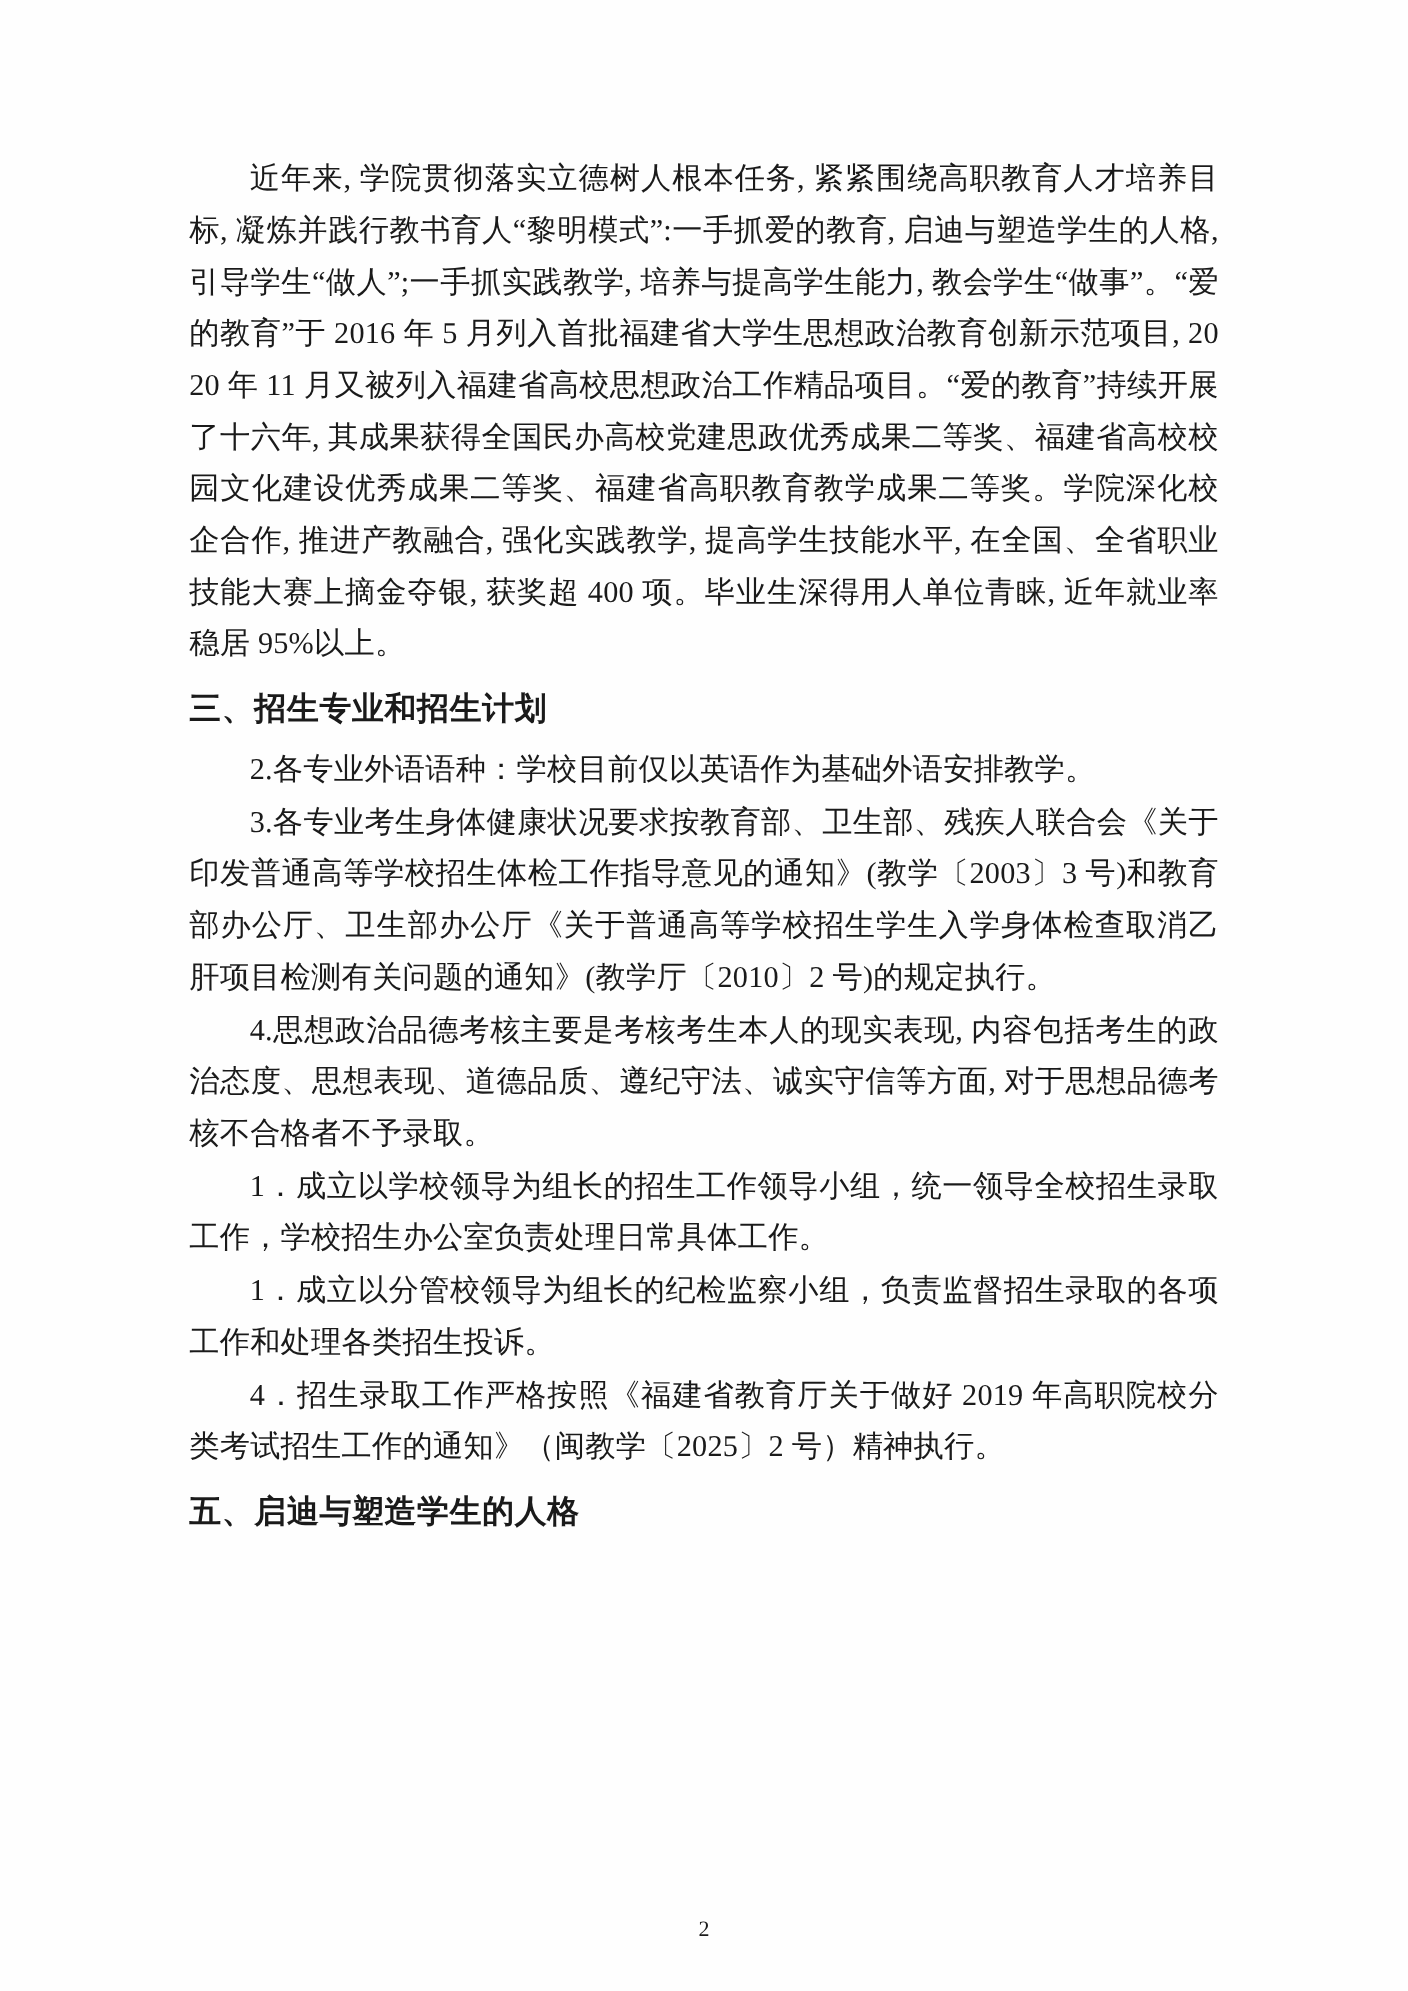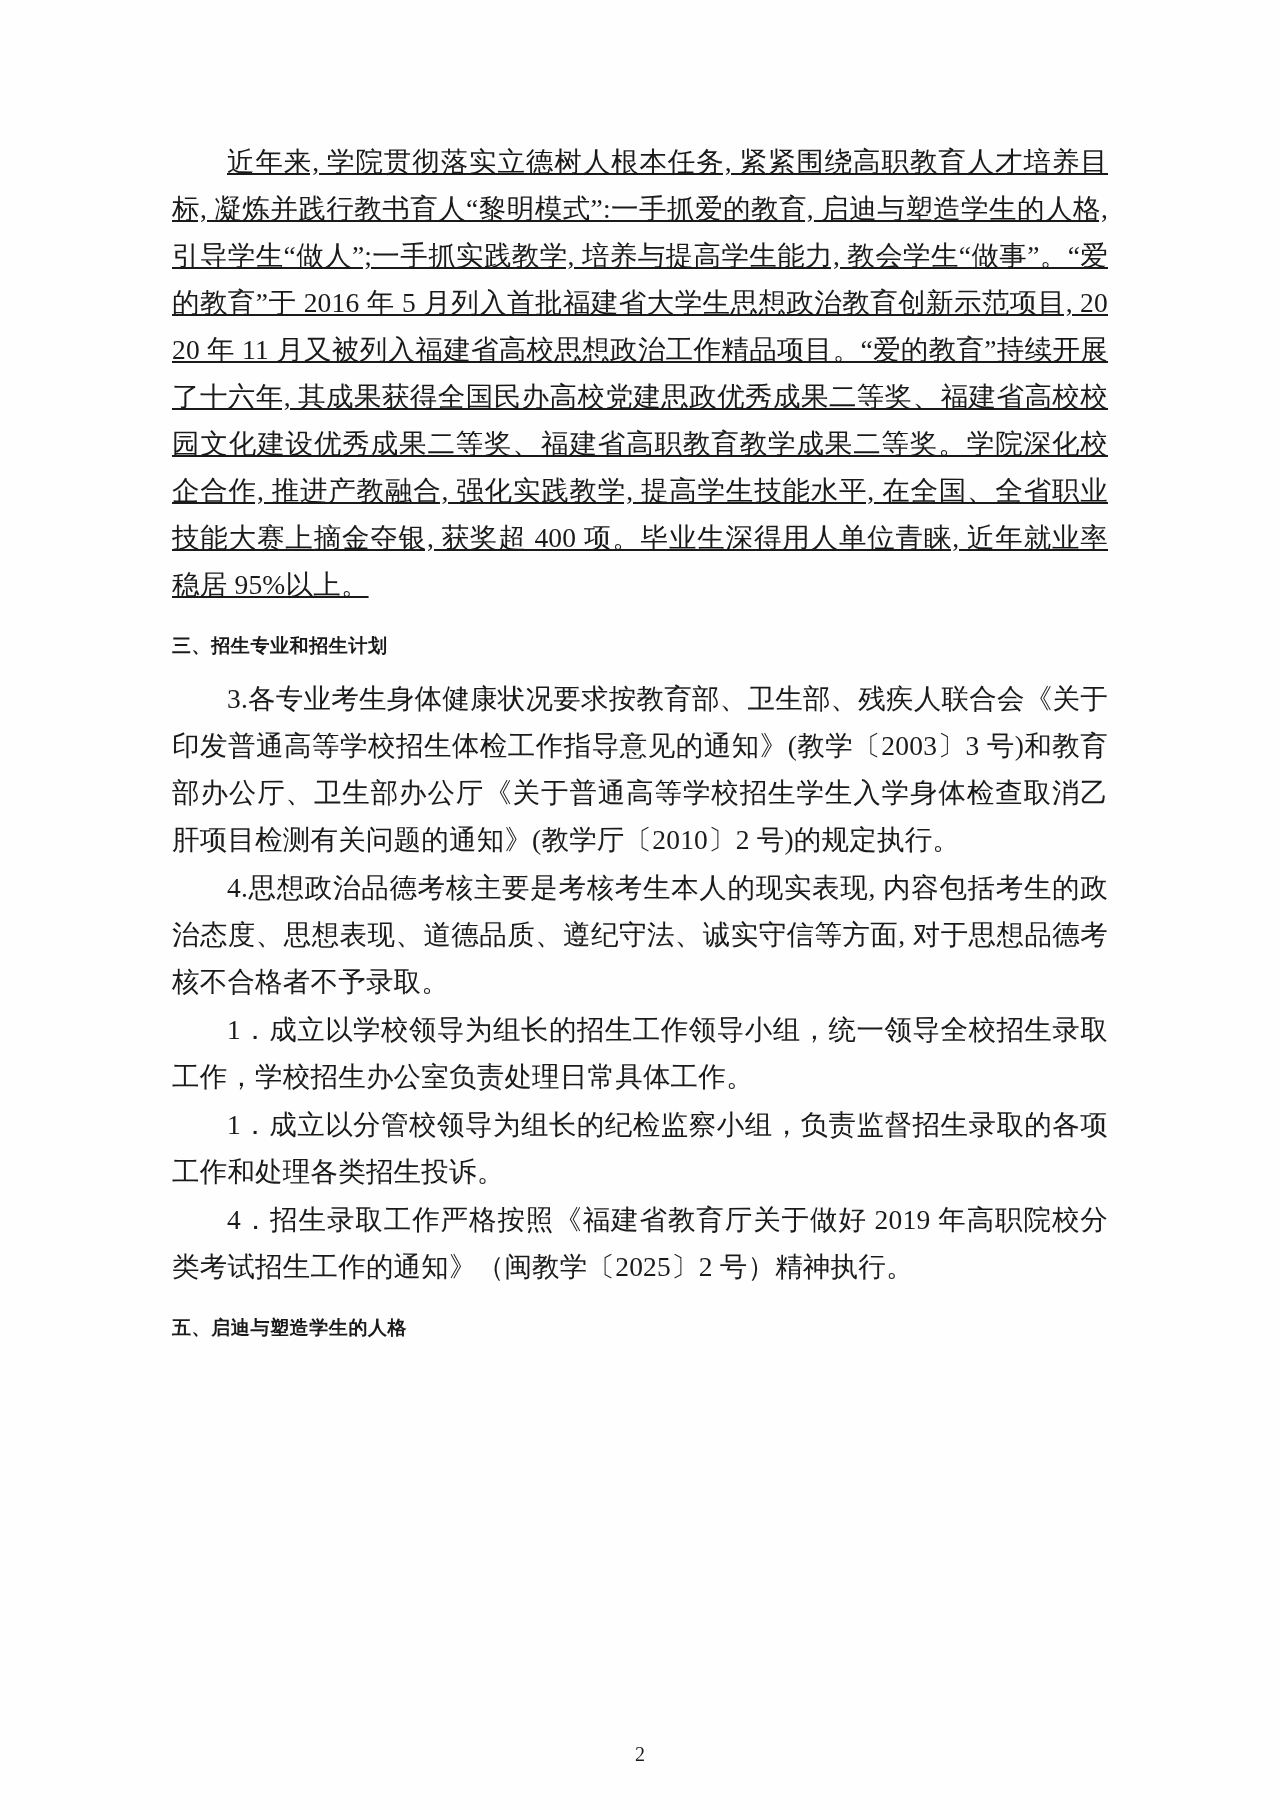--- a/index.html
+++ b/index.html
@@ -33,29 +33,28 @@
     font-size: 27.5px;
     line-height: 47px;
     text-align: justify;
     text-justify: inter-ideograph;
     text-indent: 2em;
     letter-spacing: 0.2px;
     word-break: break-all;
   }
   h2.heading {
     margin: 14px 0 6px 0;
-    font-size: 19px;
+    font-size: 29px;
     line-height: 47px;
     font-weight: bold;
     font-family: "Liberation Sans", "DejaVu Sans", sans-serif;
     letter-spacing: 0.6px;
   }
   .first-block p.para {
     margin-bottom: 0;
-    text-decoration: underline;
   }
   .page-number {
     position: absolute;
     left: 0;
     right: 0;
     bottom: 44px;
     text-align: center;
     font-size: 20px;
     line-height: 24px;
     font-family: "Liberation Serif", "DejaVu Serif", serif;
@@ -67,20 +66,21 @@
 
 <div class="page">
   <div class="doc-body">
 
     <div class="first-block">
       <p class="para">近年来, 学院贯彻落实立德树人根本任务, 紧紧围绕高职教育人才培养目标, 凝炼并践行教书育人“黎明模式”:一手抓爱的教育, 启迪与塑造学生的人格, 引导学生“做人”;一手抓实践教学, 培养与提高学生能力, 教会学生“做事”。“爱的教育”于 2016 年 5 月列入首批福建省大学生思想政治教育创新示范项目, 2020 年 11 月又被列入福建省高校思想政治工作精品项目。“爱的教育”持续开展了十六年, 其成果获得全国民办高校党建思政优秀成果二等奖、福建省高校校园文化建设优秀成果二等奖、福建省高职教育教学成果二等奖。学院深化校企合作, 推进产教融合, 强化实践教学, 提高学生技能水平, 在全国、全省职业技能大赛上摘金夺银, 获奖超 400 项。毕业生深得用人单位青睐, 近年就业率稳居 95%以上。</p>
     </div>
 
     <h2 class="heading">三、招生专业和招生计划</h2>
 
+    <p class="para">2.各专业外语语种：学校目前仅以英语作为基础外语安排教学。</p>
     <p class="para">3.各专业考生身体健康状况要求按教育部、卫生部、残疾人联合会《关于印发普通高等学校招生体检工作指导意见的通知》(教学〔2003〕3 号)和教育部办公厅、卫生部办公厅《关于普通高等学校招生学生入学身体检查取消乙肝项目检测有关问题的通知》(教学厅〔2010〕2 号)的规定执行。</p>
     <p class="para">4.思想政治品德考核主要是考核考生本人的现实表现, 内容包括考生的政治态度、思想表现、道德品质、遵纪守法、诚实守信等方面, 对于思想品德考核不合格者不予录取。</p>
 
 
     <p class="para">1．成立以学校领导为组长的招生工作领导小组，统一领导全校招生录取工作，学校招生办公室负责处理日常具体工作。</p>
     <p class="para">1．成立以分管校领导为组长的纪检监察小组，负责监督招生录取的各项工作和处理各类招生投诉。</p>
     <p class="para">4．招生录取工作严格按照《福建省教育厅关于做好 2019 年高职院校分类考试招生工作的通知》（闽教学〔2025〕2 号）精神执行。</p>
 
     <h2 class="heading">五、启迪与塑造学生的人格</h2>
 

